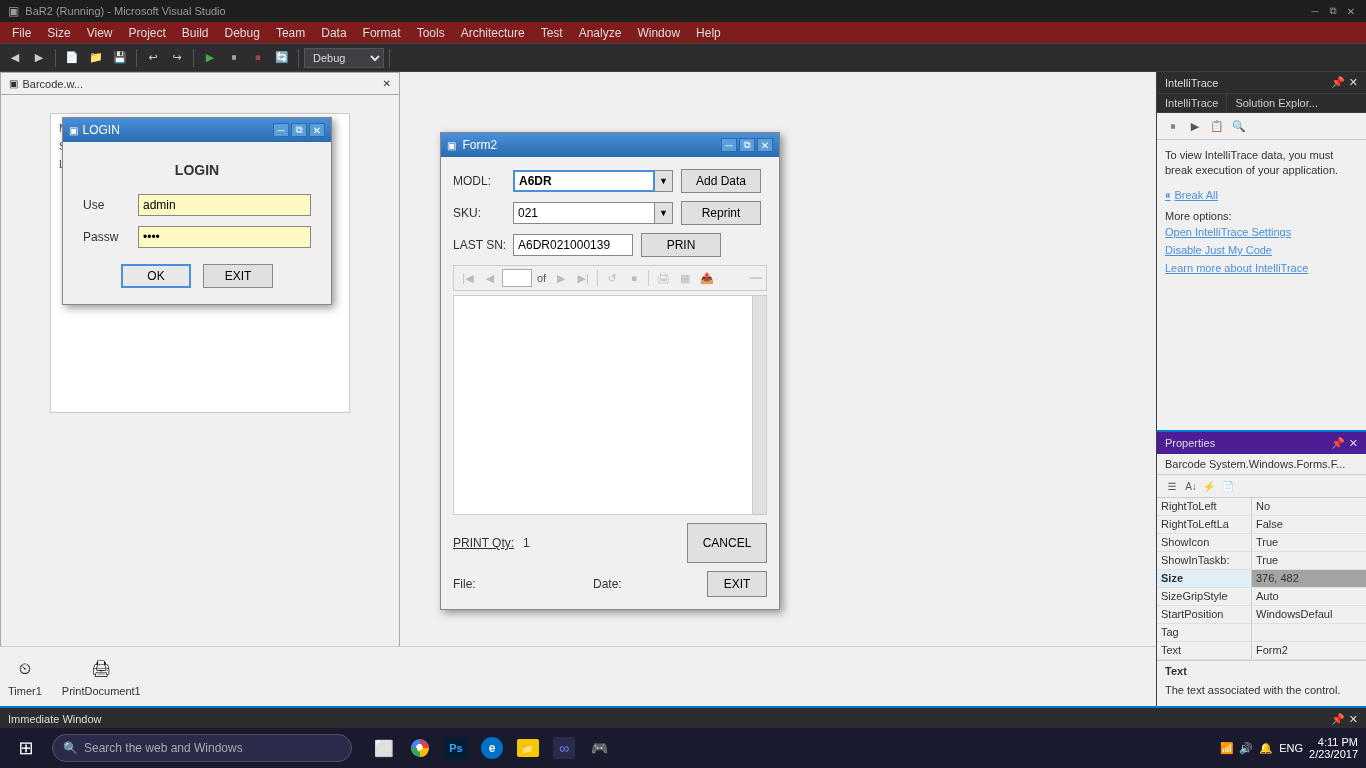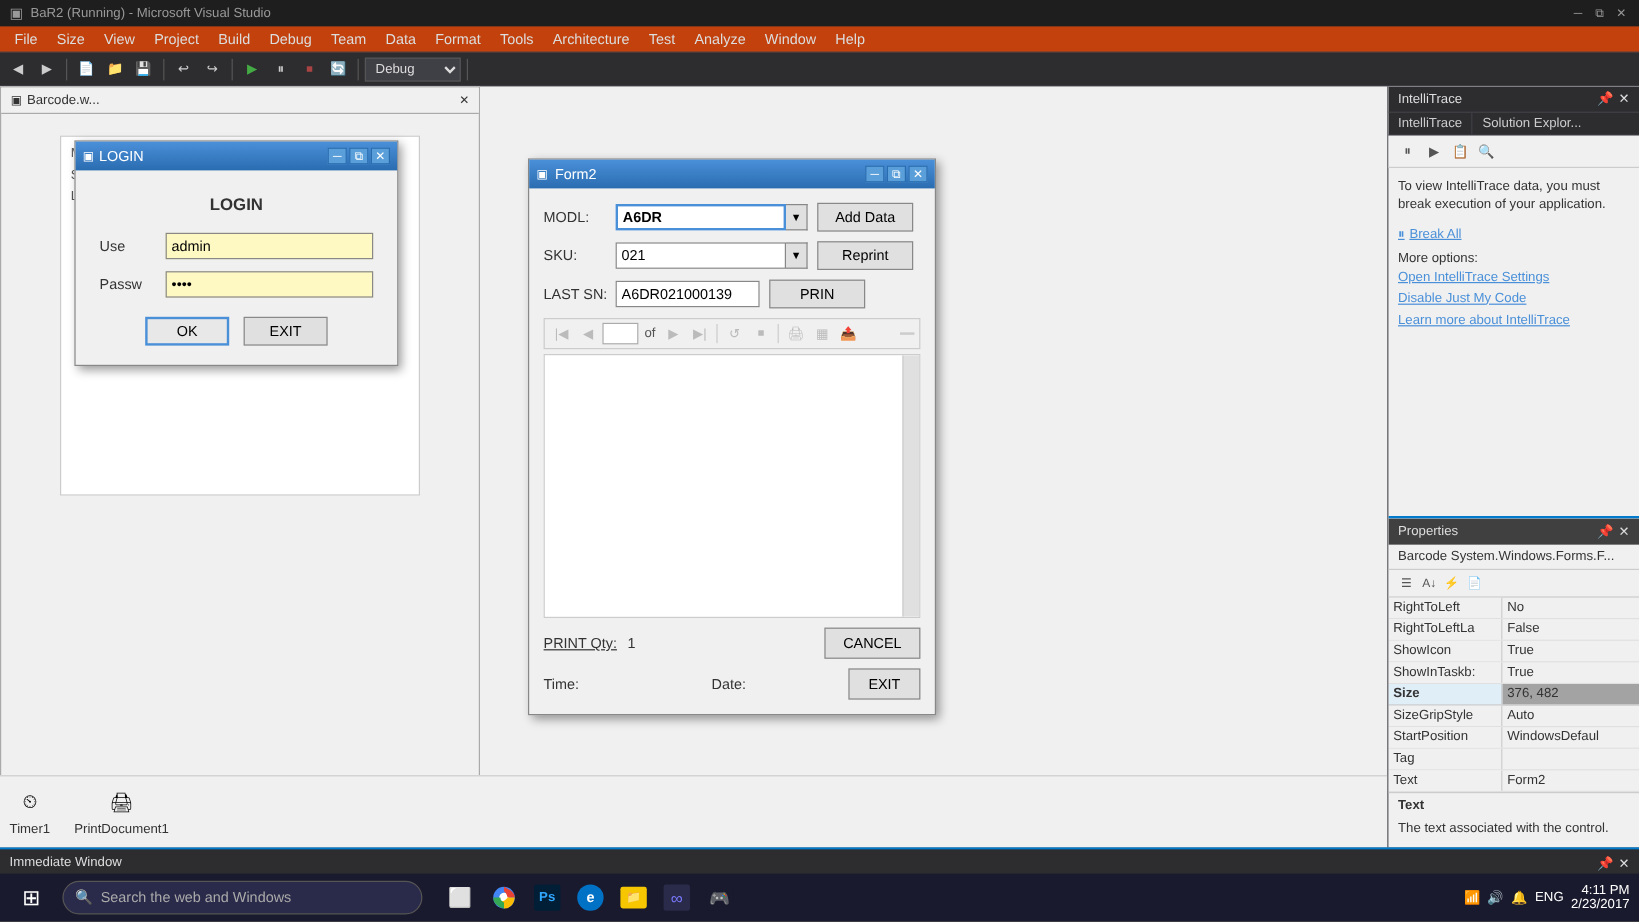--- a/index.html
+++ b/index.html
@@ -27,21 +27,21 @@
     .title-bar-controls { margin-left: auto; display: flex; gap: 4px; }
     .title-bar-btn {
       width: 14px; height: 14px;
       display: flex; align-items: center; justify-content: center;
       color: #999; font-size: 10px; cursor: pointer;
     }
 
     
     .menu-bar {
       height: 22px;
-      background: #c2410c;
+      background: #7f1d1d;
       display: flex;
       align-items: center;
       padding: 0 4px;
       border-bottom: 1px solid #3f3f46;
     }
     .menu-item {
       padding: 2px 8px;
       color: #ddd;
       font-size: 12px;
       cursor: pointer;
@@ -234,21 +234,21 @@
       border-left: 1px solid #ccc;
     }
     .print-qty-row {
       display: flex;
       align-items: center;
       margin-bottom: 8px;
     }
     .print-qty-label { font-size: 12px; color: #333; min-width: 70px; text-decoration: underline; }
     .print-qty-value { font-size: 12px; color: #333; flex: 1; }
     .btn-cancel {
-      height: 26px;
+      height: 40px;
       min-width: 80px;
       background: #e0e0e0;
       border: 1px solid #888;
       cursor: pointer;
       font-size: 12px;
       padding: 0 10px;
       margin-left: 20px;
     }
 
     .time-date-row {
@@ -370,21 +370,21 @@
       text-decoration: underline;
       display: flex;
       align-items: center;
       margin-bottom: 6px;
       font-size: 11px;
     }
     .intellitrace-link-icon { margin-right: 4px; font-size: 11px; }
     .intellitrace-more { color: #333; font-size: 11px; margin: 8px 0 4px; }
     .props-header {
       height: 22px;
-      background: #404040;
+      background: #4c1d95;
       display: flex;
       align-items: center;
       padding: 0 8px;
       color: #ddd;
       font-size: 11px;
     }
     .props-title {
       padding: 4px 8px;
       font-size: 11px;
       color: #333;
@@ -704,21 +704,21 @@
           <div class="report-scrollbar"></div>
         </div>
 
         <div class="print-qty-row">
           <span class="print-qty-label">PRINT Qty:</span>
           <span class="print-qty-value">1</span>
           <button class="btn-cancel">CANCEL</button>
         </div>
 
         <div class="time-date-row">
-          <span class="time-label">Time:</span>
+          <span class="time-label">File:</span>
           <span style="min-width:60px;"></span>
           <span class="date-label">Date:</span>
           <span style="flex:1;"></span>
           <button class="btn-exit">EXIT</button>
         </div>
       </div>
     </div>
 
     <div class="dialog-login">
       <div class="login-titlebar">

